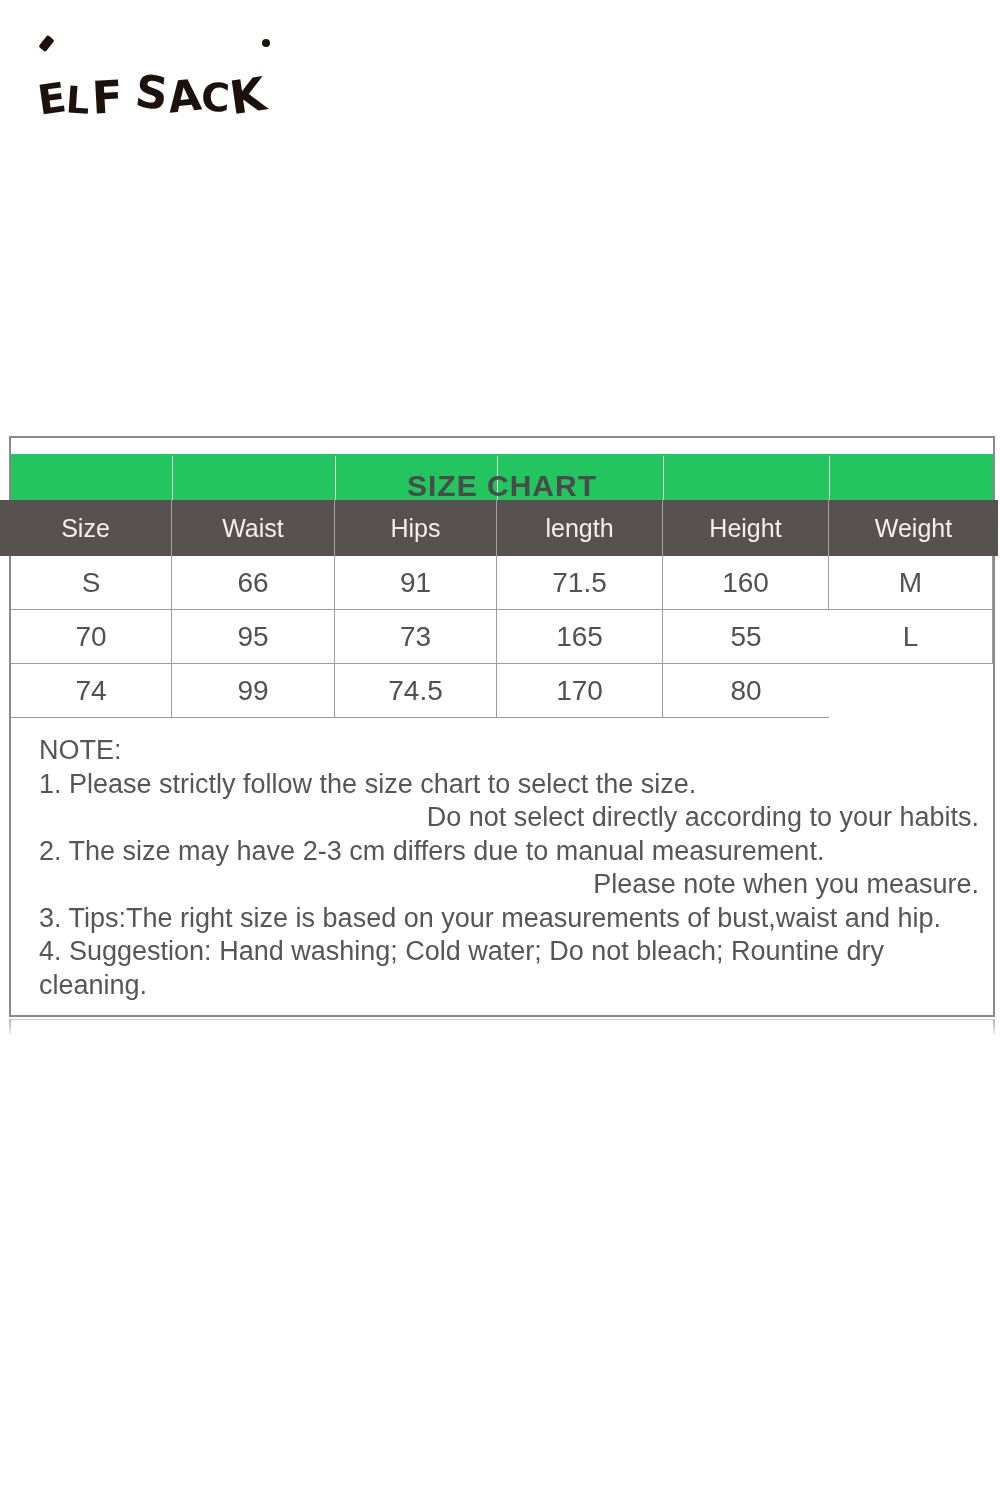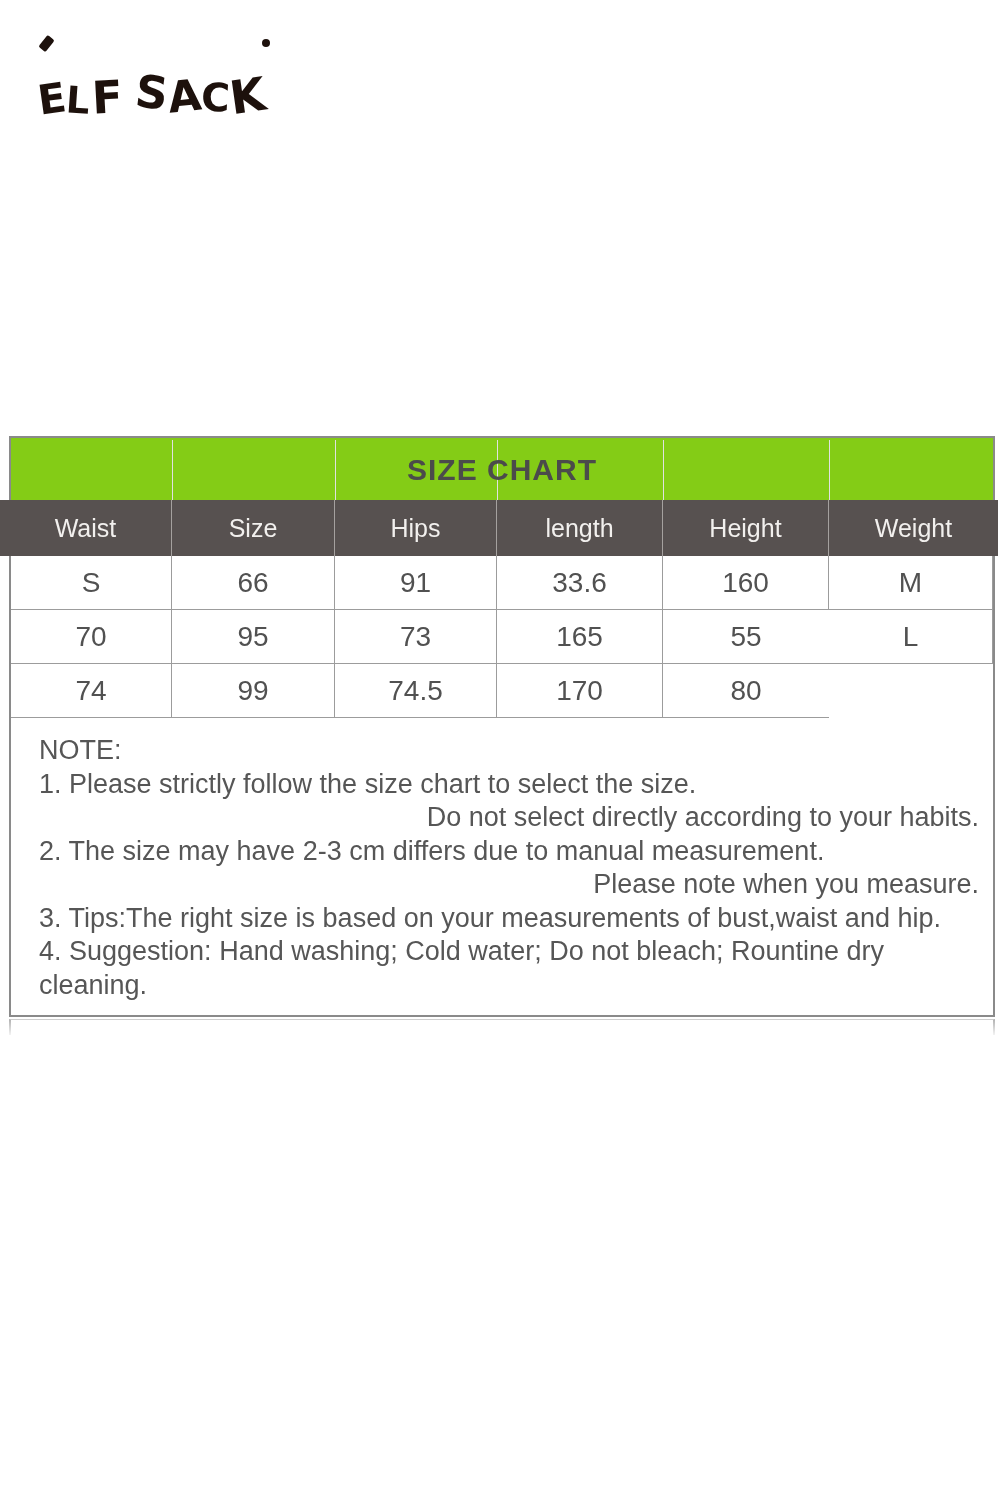--- a/index.html
+++ b/index.html
@@ -30,21 +30,21 @@
     position:absolute; right:-5px; top:-7px; width:8px; height:8px;
     border-radius:50%; background:#1d110c;
   }
 
   
   .chart-box {
     position:absolute; left:9px; top:436px; width:986px; height:581px;
     box-sizing:border-box; border:2px solid #8a8a8a; background:#ffffff;
   }
   .title-band {
-    position:absolute; left:0; top:0; width:100%; height:64px; background:#84cc16;
+    position:absolute; left:0; top:16px; width:100%; height:64px; background:#22c55e;
   }
   .title {
     position:absolute; left:0; width:100%; text-align:center; line-height:64px;
     font-size:30px; font-weight:bold; color:#4b4b4b; letter-spacing:1px;
   }
   .band-sep { position:absolute; top:2px; width:1px; height:60px; background:#e1e1e1; }
   .bs0{left:161px} .bs1{left:324px} .bs2{left:486px} .bs3{left:652px} .bs4{left:818px}
 
   
   .header-row {
@@ -114,21 +114,21 @@
       <i class="band-sep bs2"></i>
       <i class="band-sep bs3"></i>
       <i class="band-sep bs4"></i>
       <span class="title">SIZE CHART</span>
     </div>
 
     <div class="data-grid">
       <div class="cell c0">S</div>
       <div class="cell c1">66</div>
       <div class="cell c2">91</div>
-      <div class="cell c3">33.6</div>
+      <div class="cell c3">71.5</div>
       <div class="cell c4">160</div>
 
       <div class="cell c0">M</div>
       <div class="cell c1">70</div>
       <div class="cell c2">95</div>
       <div class="cell c3">73</div>
       <div class="cell c4">165</div>
       <div class="cell c5">55</div>
 
       <div class="cell c0">L</div>
@@ -144,22 +144,22 @@
       <div class="note-line">1. Please strictly follow the size chart to select the size.</div>
       <div class="note-line indent">Do not select directly according to your habits.</div>
       <div class="note-line">2. The size may have 2-3 cm differs due to manual measurement.</div>
       <div class="note-line indent">Please note when you measure.</div>
       <div class="note-line">3. Tips:The right size is based on your measurements of bust,waist and hip.</div>
       <div class="note-line">4. Suggestion: Hand washing; Cold water; Do not bleach; Rountine dry cleaning.</div>
     </div>
   </div>
 
   <div class="header-row">
+    <div class="header-cell">Size</div>
     <div class="header-cell">Waist</div>
-    <div class="header-cell">Size</div>
     <div class="header-cell">Hips</div>
     <div class="header-cell">length</div>
     <div class="header-cell">Height</div>
     <div class="header-cell">Weight</div>
   </div>
 
   <div class="stub"></div>
   <div class="stub-fade"></div>
 
 </div>

